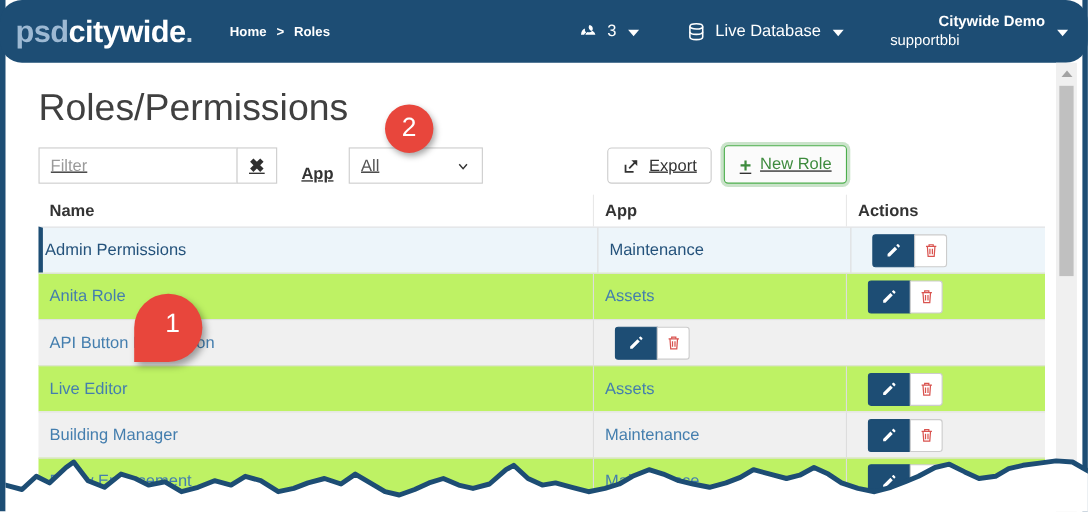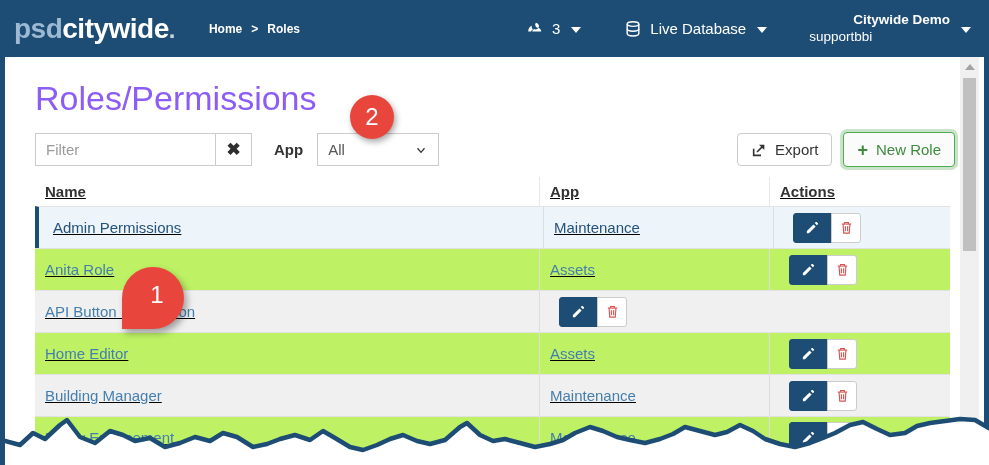--- a/index.html
+++ b/index.html
@@ -3,41 +3,41 @@
 <meta charset="utf-8">
 <style>
   * { margin:0; padding:0; box-sizing:border-box; }
   html,body { width:989px; height:465px; overflow:hidden; background:#fff;
               font-family:"Liberation Sans", sans-serif; }
   .frame { position:relative; width:989px; height:465px; background:#fff;
            border-left:5px solid #1d4d74; border-right:5px solid #1d4d74; border-top:0; }
 
   
   .navbar { height:57px; background:#1d4d74; display:flex; align-items:center;
-            padding:0 18px 0 14px; margin:0 -5px; }
+            padding:0 18px 0 14px; margin:0 -5px;border-radius:20px; }
   .logo { display:flex; align-items:baseline; font-weight:bold; font-size:28px; letter-spacing:-0.5px; cursor:pointer; }
   .logo .lg-pre  { color:#9db9d3; }
   .logo .lg-main { color:#ffffff; }
   .logo .lg-dot  { color:#c6d6e4; font-size:24px; }
   .breadcrumb { margin-left:34px; display:flex; align-items:center; gap:9px;
                 color:#ffffff; font-size:12px; font-weight:600; }
   .breadcrumb .sep { font-weight:700; }
   .nav-right { margin-left:auto; display:flex; align-items:center; gap:42px; color:#fff; }
   .nav-item { display:flex; align-items:center; gap:7px; font-size:15px; cursor:pointer; }
   .caret { width:0; height:0; border-left:5px solid transparent; border-right:5px solid transparent;
            border-top:6px solid #fff; margin-left:4px; margin-top:2px; }
   .account { text-align:left; line-height:1.25; font-size:13.5px; }
   .account .acc-name { font-weight:700;margin-left:44px; }
   .nav-ico { width:20px; height:20px; display:block; }
 
   
   .content { padding:0 0 0 30px; position:relative; }
-  h1.page-title { font-size:34px; font-weight:500; color:#8b5cf6; margin:22px 0 14px 0; }
-
-  .controls { display:flex; align-items:center; width:920px; height:35px; }
+  h1.page-title { font-size:34px; font-weight:500; color:#404040; margin:22px 0 14px 0; }
+
+  .controls { display:flex; align-items:flex-end; width:735px; height:35px;text-decoration:underline; }
   .filter-input { width:181px; height:33px; border:1px solid #ccc; padding:0 10px;
                   font-size:15px; color:#333; font-family:inherit; border-radius:0; outline:none; }
   .filter-input::placeholder { color:#9a9a9a; }
   .clear-btn { width:37px; height:33px; border:1px solid #ccc; margin-left:-1px; background:#fff;
                font-size:17px; font-weight:700; color:#2e2e2e; cursor:pointer; display:flex;
                align-items:center; justify-content:center; }
   .app-label { font-size:15px; font-weight:700; color:#333; margin:0 14px 0 22px; }
   .app-select { width:122px; height:33px; border:1px solid #ccc; background:#fff; display:flex;
                 align-items:center; justify-content:space-between; padding:0 10px; cursor:pointer; }
   .app-select .sel-val { font-size:15px; color:#555; }
@@ -45,32 +45,32 @@
   .btn-export { height:33px; display:flex; align-items:center; gap:8px; padding:0 13px;
                 background:#fff; border:1px solid #ccc; border-radius:4px; font-size:15px;
                 color:#333; cursor:pointer; font-family:inherit; }
   .btn-new { height:35px; display:flex; align-items:center; gap:8px; padding:0 13px;
              background:#fbfbfb; border:1px solid #4cae4c; border-radius:4px; font-size:15px;
              color:#3d8b3d; cursor:pointer; margin-left:11px; margin-right:0;
              box-shadow:0 0 0 3px rgba(102,175,102,0.35); font-family:inherit; }
   .plus { font-weight:700; font-size:18px; color:#3d8b3d; line-height:1; }
 
   
-  .table { width:915px; margin-top:10px; font-size:15px;text-decoration:underline; }
+  .table { width:915px; margin-top:10px; font-size:15px; }
   .t-head, .t-row { display:grid; grid-template-columns:505px 230px 180px; align-items:center; }
   .t-head { height:29px; font-weight:700; color:#333; }
   .t-head .cell { padding-left:10px; height:100%; display:flex; align-items:center; }
   .t-row { height:42px; border-top:1px solid #e2e2e2; background:#bef264; }
   .t-row:last-child { border-bottom:1px solid #e2e2e2; }
   .t-row .cell { padding-left:10px; height:100%; display:flex; align-items:center; }
   .cell.c-name, .cell.c-app { border-right:1px solid #ddd; }
   .t-head .cell.c-name, .t-head .cell.c-app { border-right:1px solid #e8e8e8; }
   .t-row.striped { background:#f0f0f0; }
   .t-row.selected { background:#edf5fa; border-left:4px solid #1d4d74; }
-  .t-row.selected .cell.c-name { padding-left:14px; }
+  .t-row.selected .cell.c-name { padding-left:2px; }
   .row-link { color:#447eae; text-decoration:none; cursor:pointer; }
   .t-row.selected .row-link { color:#24527b; }
 
   .action-group { display:flex; margin-left:9px; }
   .btn-edit { width:39px; height:30px; background:#1d4d74; border:1px solid #1d4d74;
               border-radius:3px 0 0 3px; display:flex; align-items:center; justify-content:center; cursor:pointer; }
   .btn-del  { width:30px; height:30px; background:#fff; border:1px solid #ccc; border-left:1px solid #ccc;
               border-radius:0 3px 3px 0; margin-left:-1px; display:flex; align-items:center; justify-content:center; cursor:pointer; }
 
   
@@ -251,21 +251,21 @@
                 <path d="M10.2 10v8M13.8 10v8"></path>
               </g>
             </svg>
           </button>
         </div>
       </div>
     </div>
 
     <div class="t-row">
       <div class="cell c-name">
-        <a class="row-link">Home Editor</a>
+        <a class="row-link">Live Editor</a>
       </div>
       <div class="cell c-app">
         <a class="row-link">Assets</a>
       </div>
       <div class="cell c-actions">
         <div class="action-group">
           <button class="btn-edit">
             <svg width="15" height="15" viewBox="0 0 24 24">
               <path fill="#fff" d="M3 17.6V21h3.4L17 10.4 13.6 7 3 17.6zM20.7 6.7c.4-.4.4-1 0-1.4l-2-2c-.4-.4-1-.4-1.4 0l-1.7 1.6L19 8.4l1.7-1.7z"></path>
             </svg>

